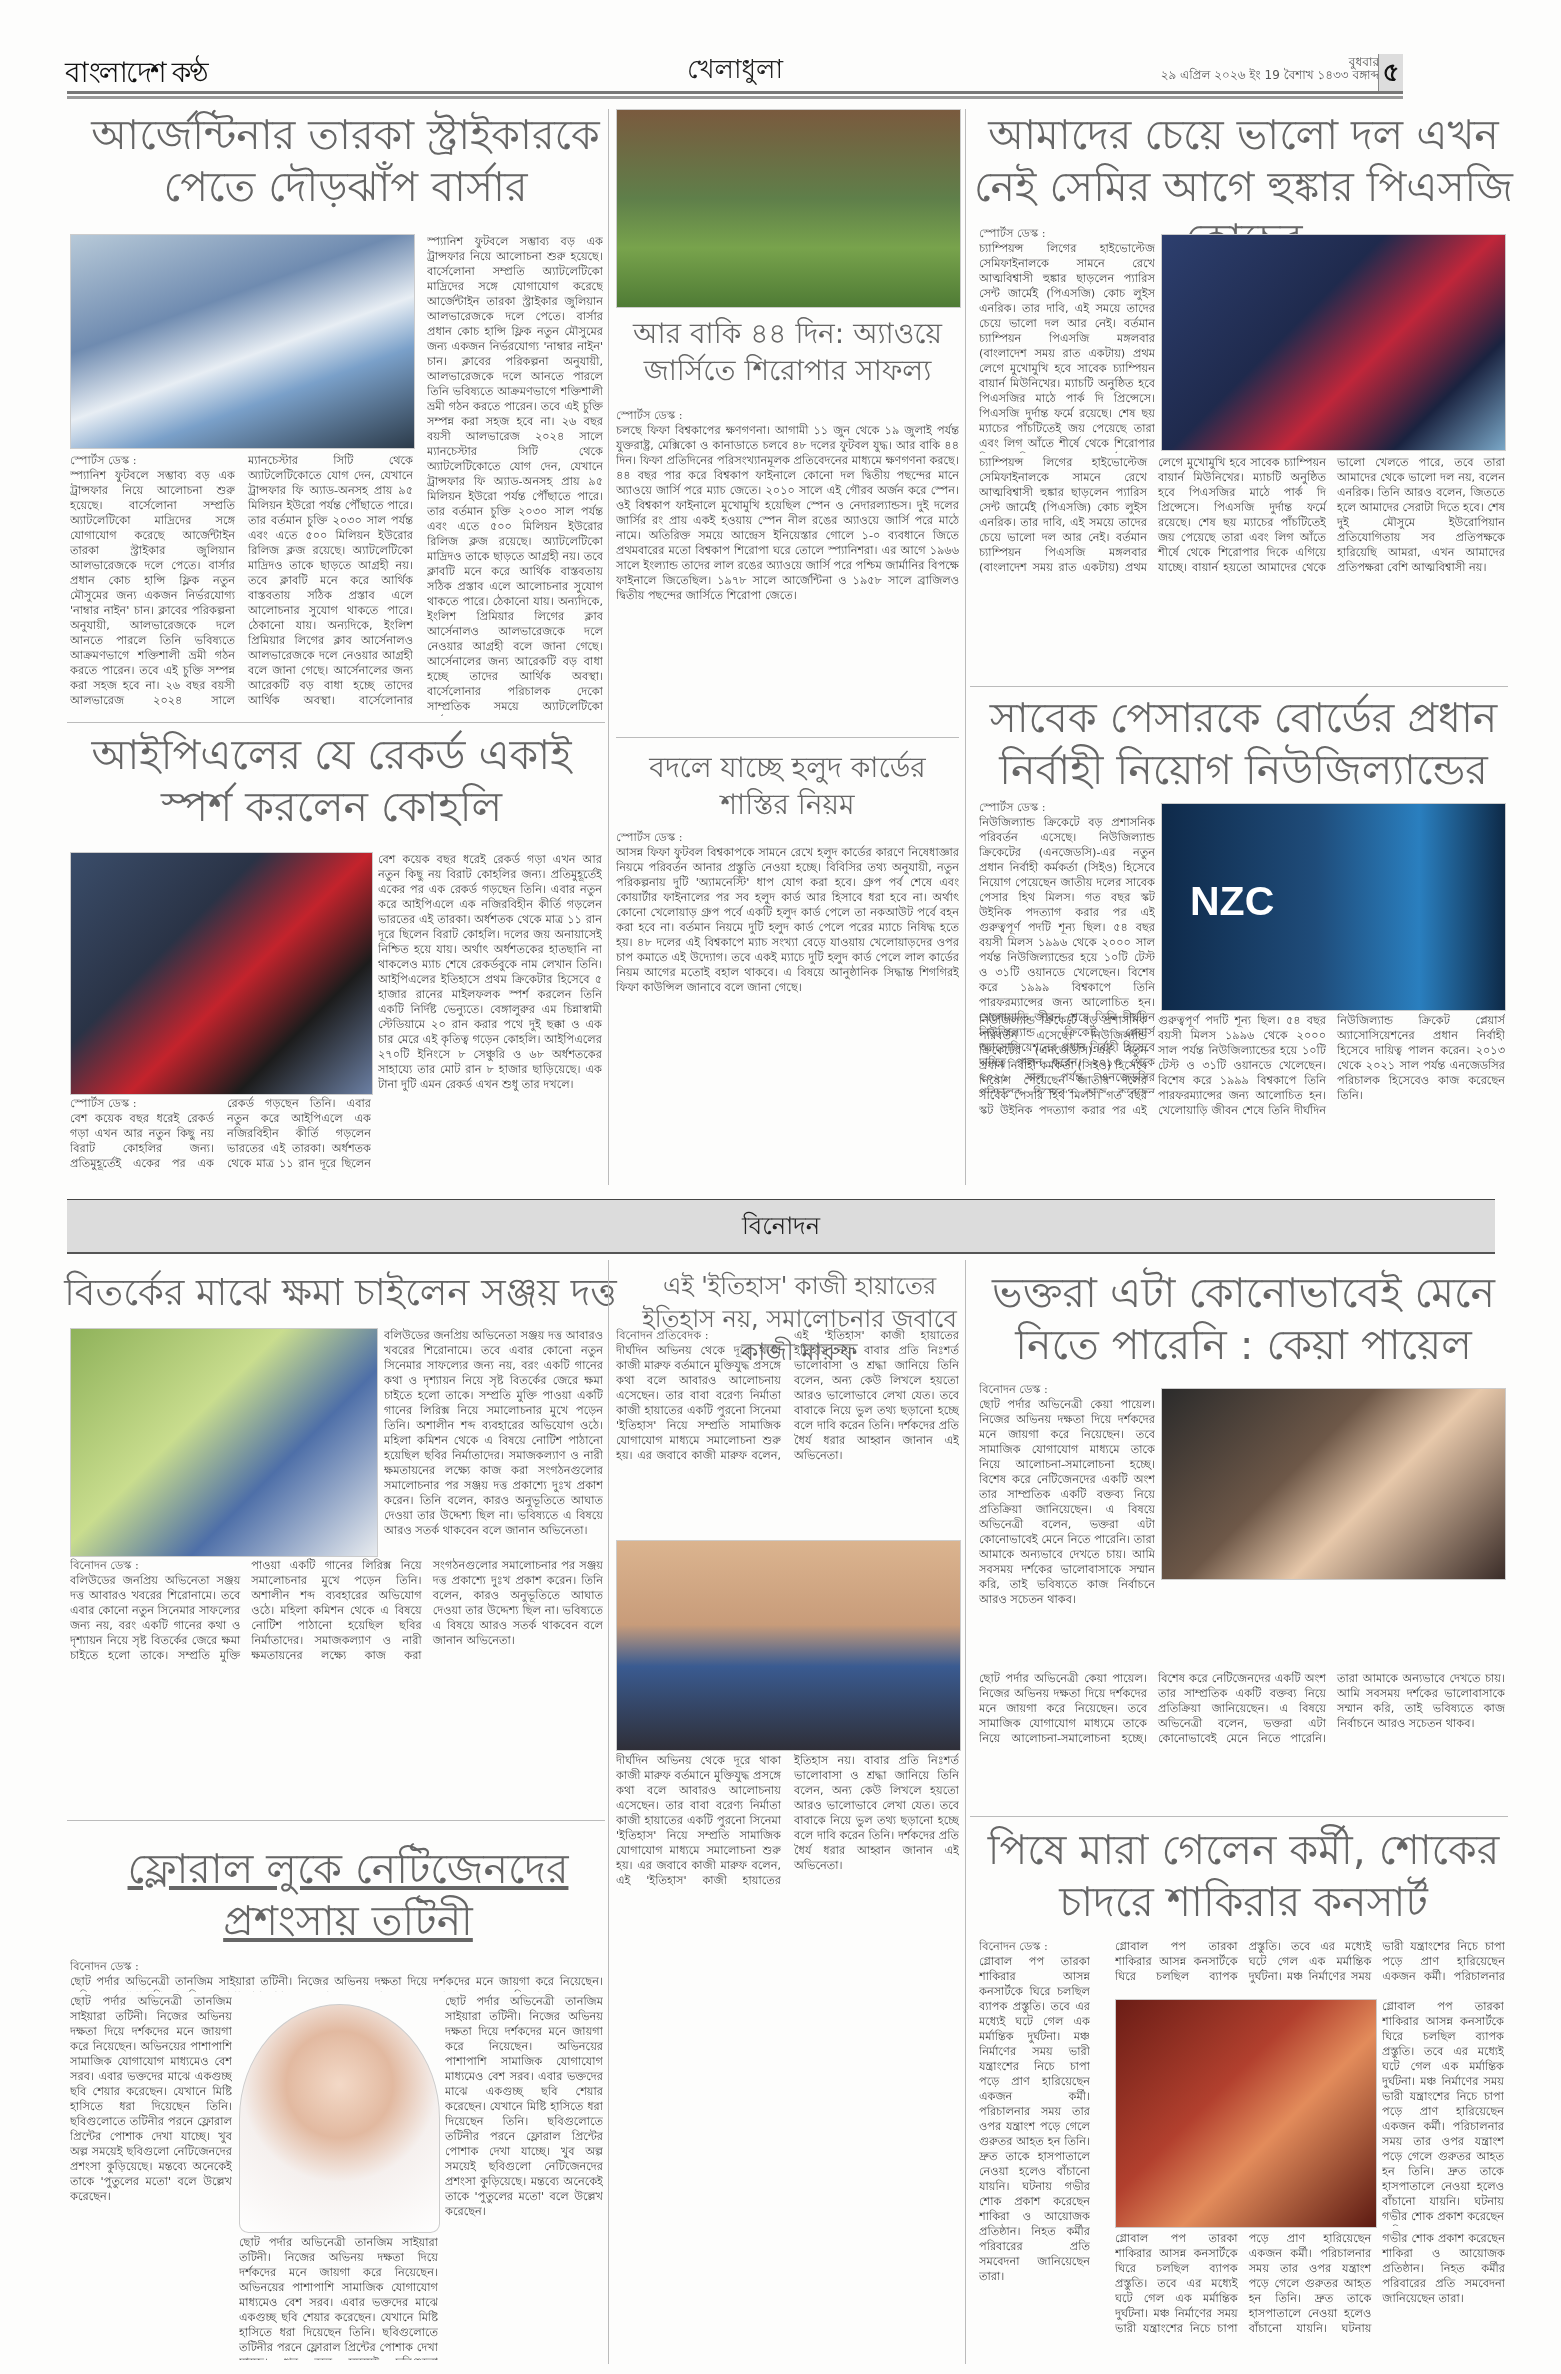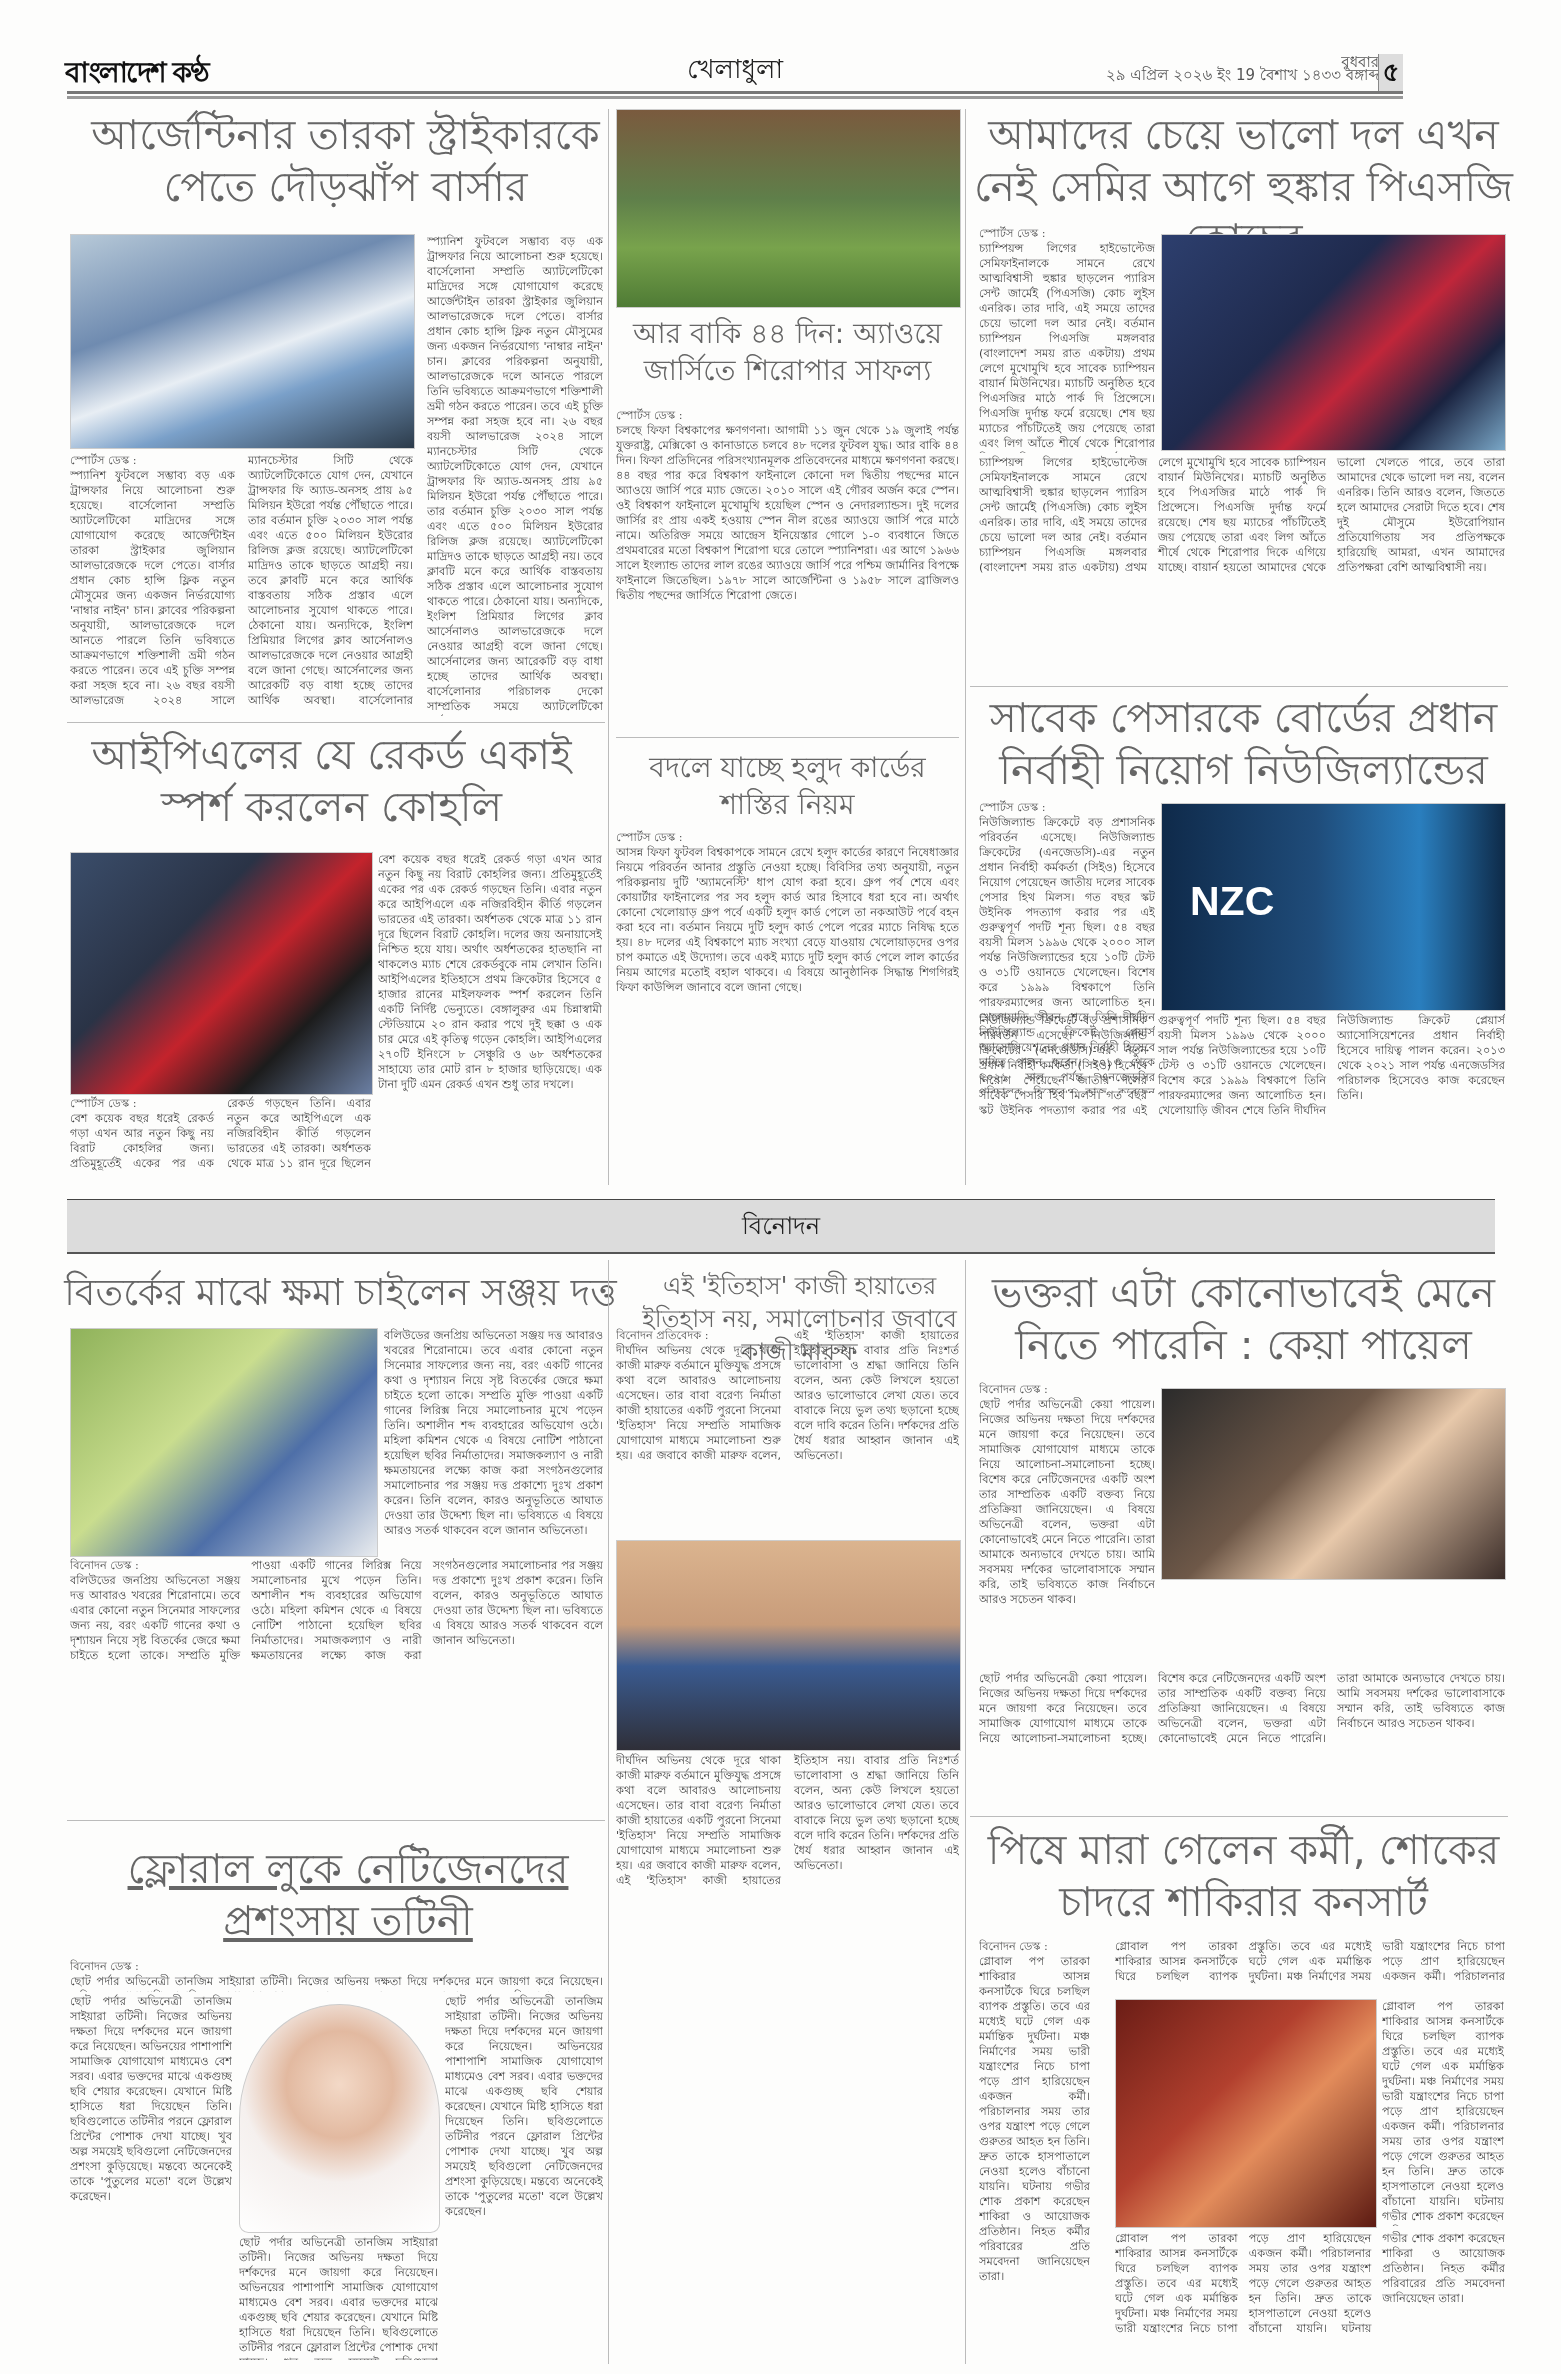--- a/index.html
+++ b/index.html
@@ -1,23 +1,23 @@
 <!DOCTYPE html>
 <html style="font-size:15px"><head>
 <meta charset="utf-8">
 <style>
   html, body { margin:0; padding:0; background:#fdfdfc; }
   body { width:1561px; height:2375px; position:relative; overflow:hidden;
          font-family:"DejaVu Sans", sans-serif; color:#333; }
   .abs { position:absolute; }
   .masthead-logo { left:65px; top:54px; width:167px; height:37px; font-family:"DejaVu Serif", serif;
-        font-weight:bold; font-size:28px; color:#111; letter-spacing:-1.9px; line-height:37px; }
+        font-weight:normal; font-size:28px; color:#111; letter-spacing:-1.9px; line-height:37px; }
   .section-name { left:605px; top:48px; width:260px; height:43px; text-align:center; font-size:26px;
         color:#222; line-height:43px; }
-  .dateline { right:182px; top:56px; text-align:right; font-size:15px; color:#555; line-height:13px; }
+  .dateline { right:182px; top:56px; text-align:right; font-size:12px; color:#555; line-height:13px; }
   .page-no { right:158px; top:54px; width:24px; height:37px; background:#ddd; border-left:1.9px solid #888;
         font-size:26px; font-weight:bold; text-align:center; line-height:37px; color:#111; }
   .rule1 { left:67px; top:91px; width:1336px; height:2.8px; background:#777; }
   .rule2 { left:67px; top:96px; width:1336px; height:2.8px; background:#999; }
   .headline { color:#666; text-align:center; font-size:41px; line-height:52px; font-weight:normal; }
   .headline.md { font-size:28px; line-height:37px; }
   .headline.sm { font-size:24px; line-height:33px; }
   .photo { border:0.9px solid #ccc; overflow:hidden;text-decoration:underline; }
   .body-text { font-size:11.3px; line-height:15px; color:#444; text-align:justify; overflow:hidden; }
   .body-text .byline { display:block; color:#555; }

